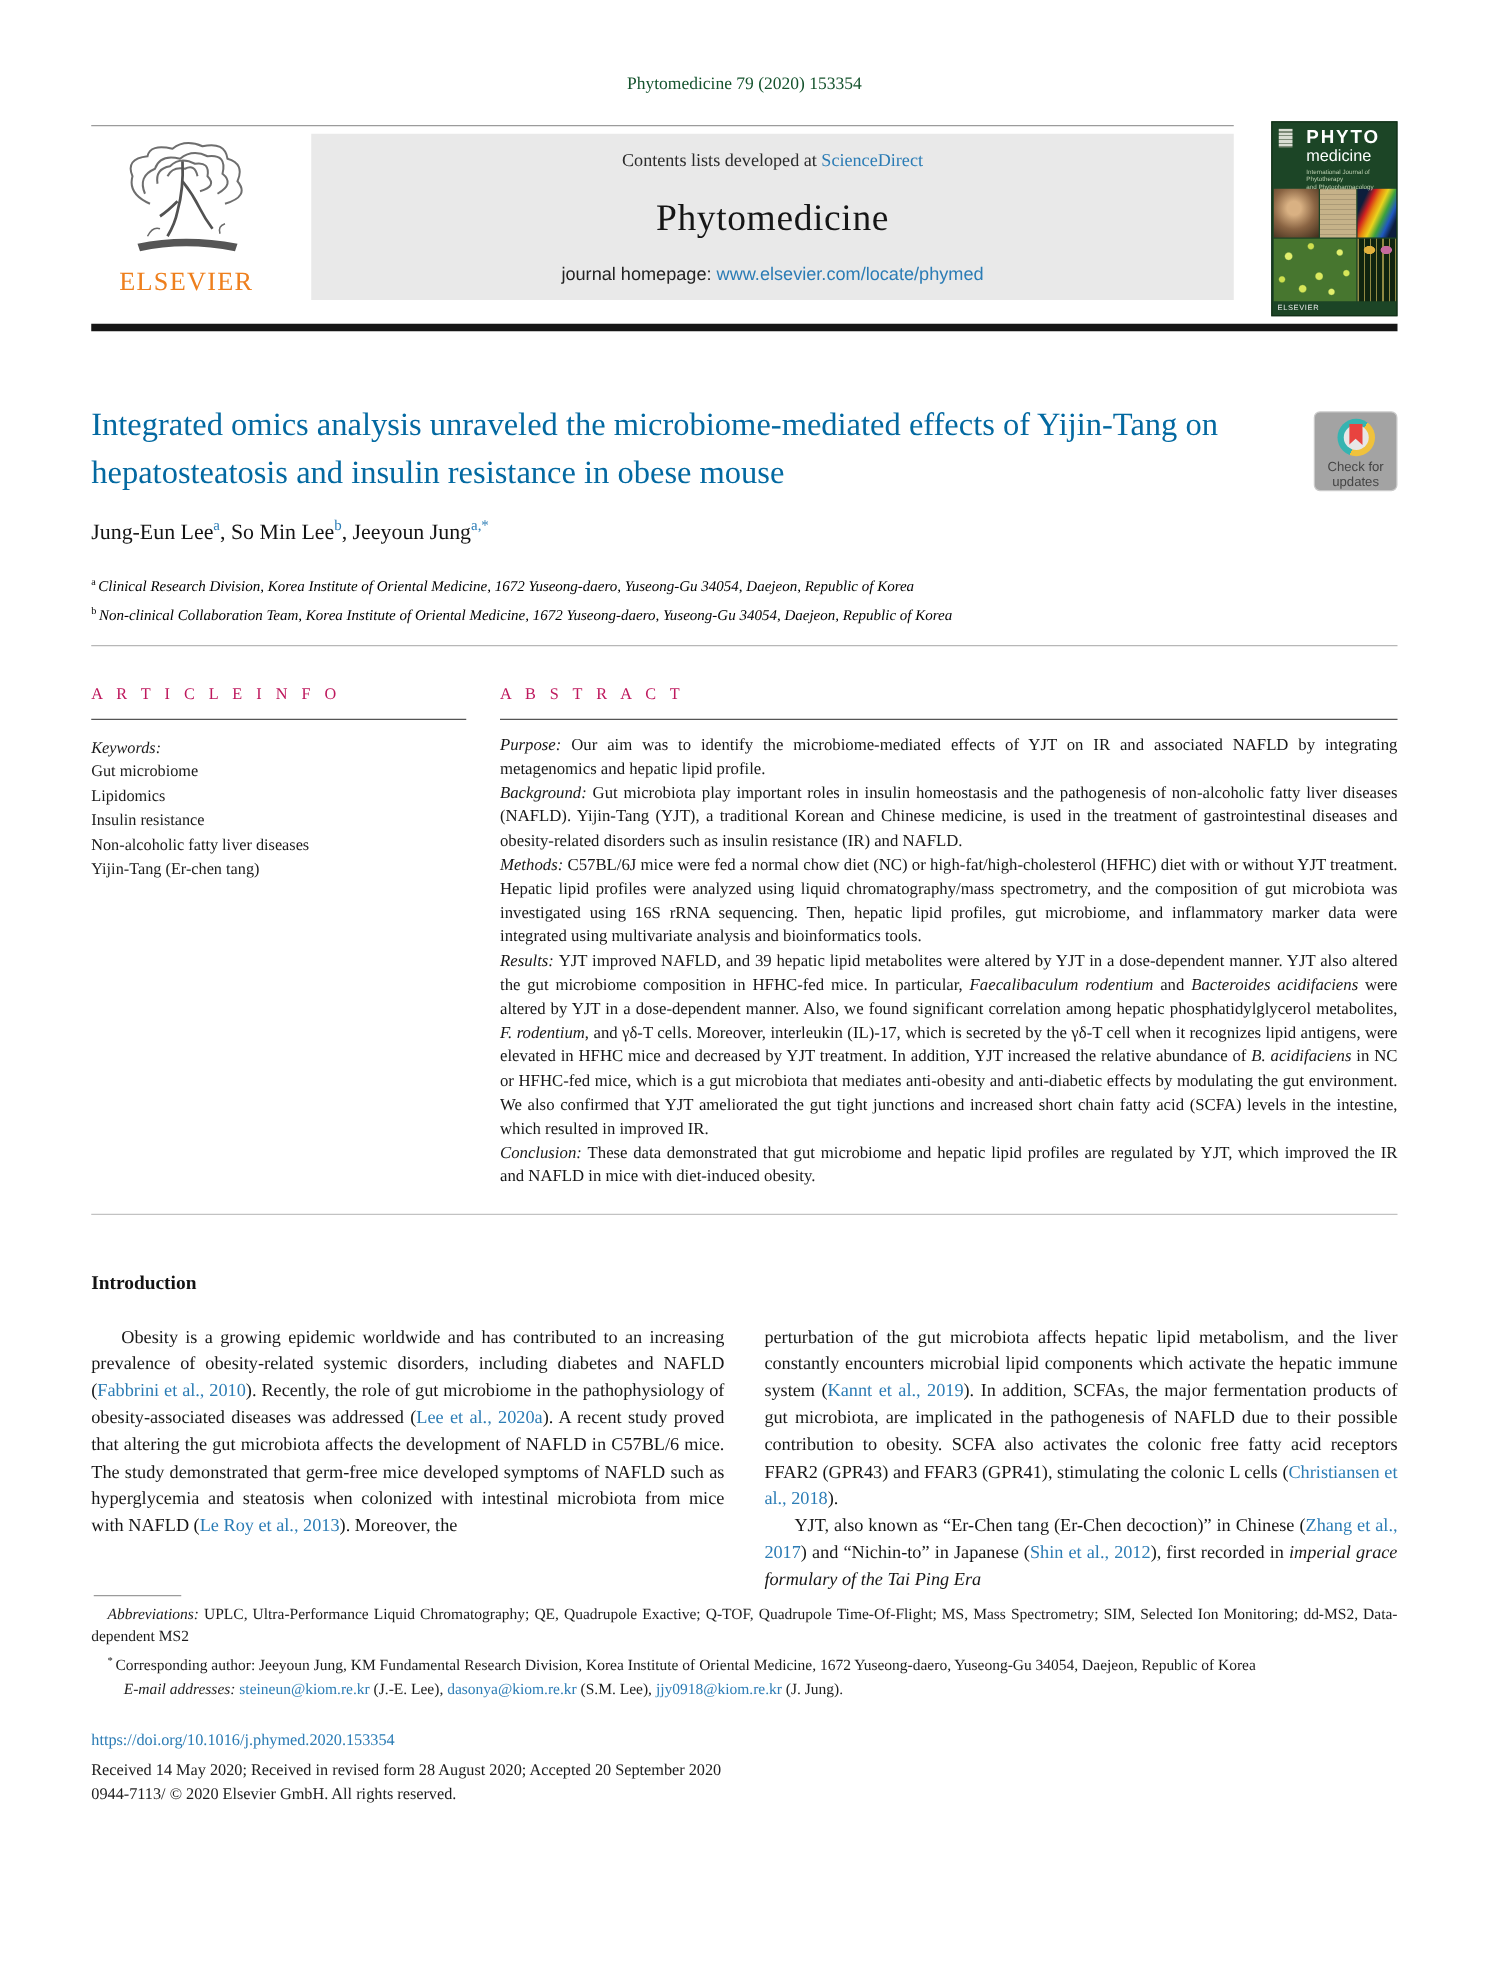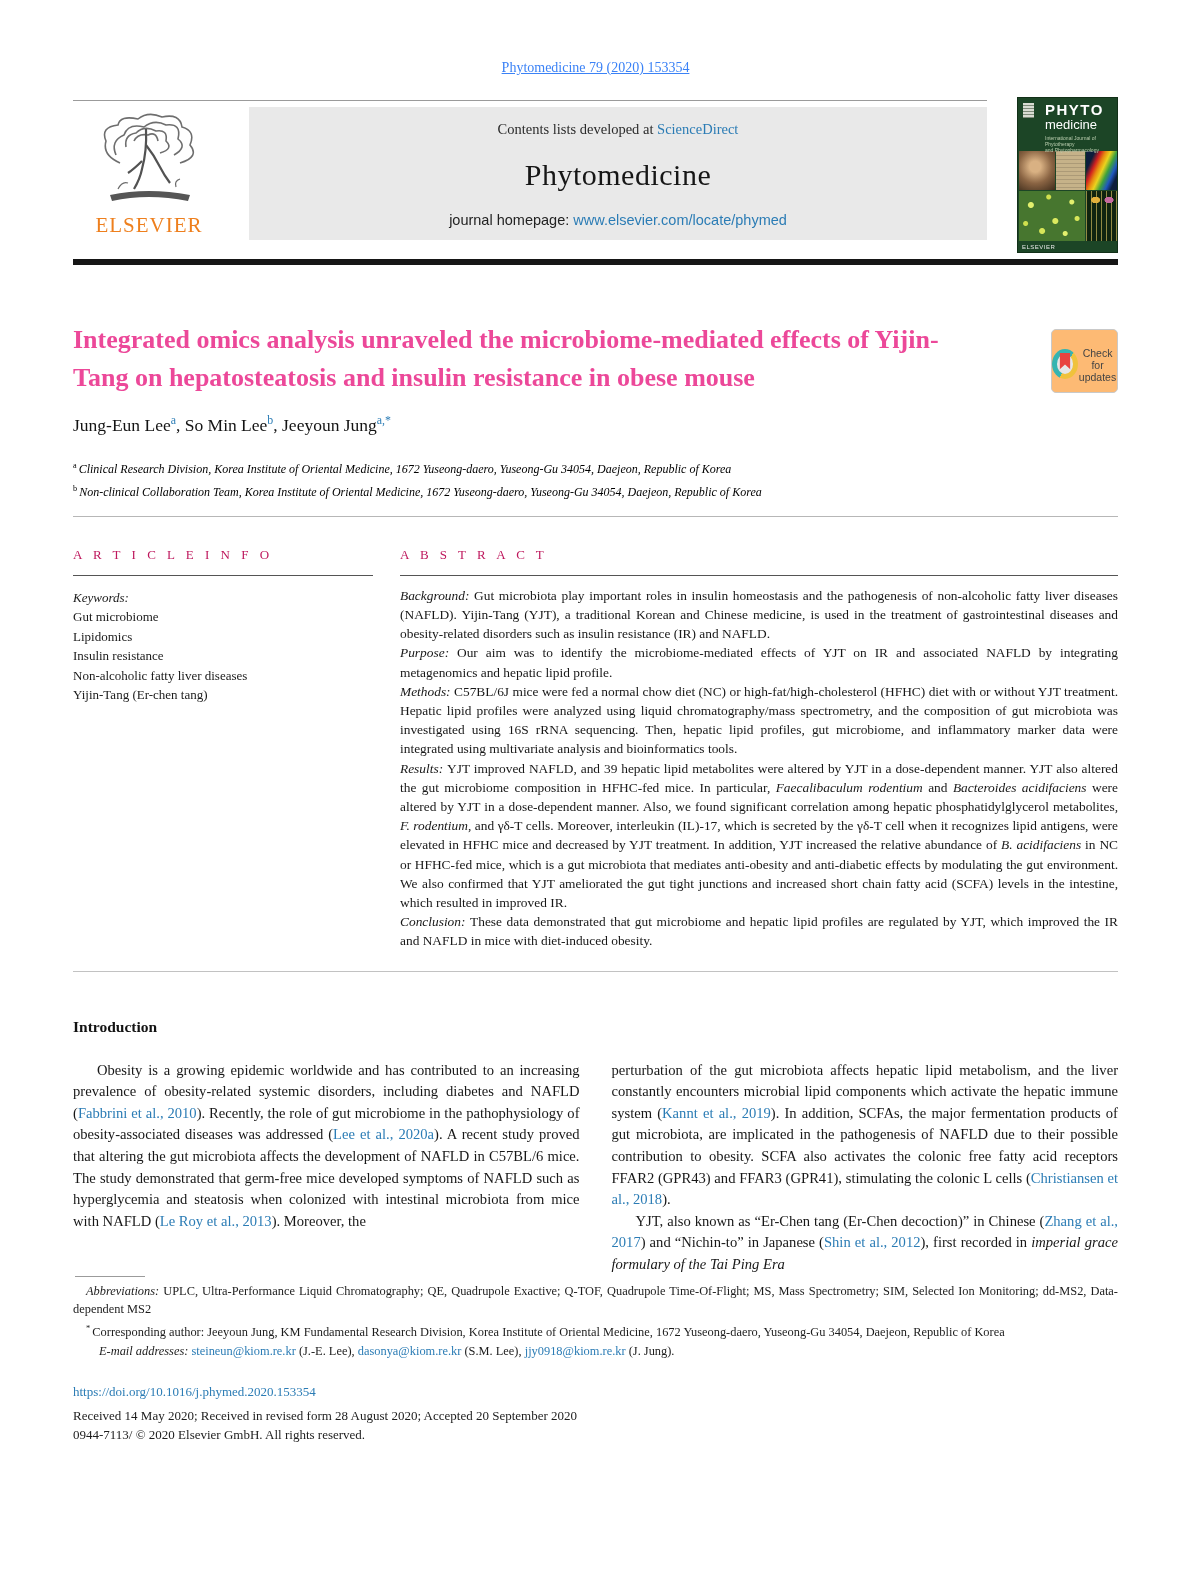--- a/index.html
+++ b/index.html
@@ -5,21 +5,21 @@
   * { margin:0; padding:0; box-sizing:border-box; }
   html,body { background:#ffffff; }
   body {
     width:1191px; min-height:1588px; margin:0 auto; position:relative;
     font-family:"Liberation Serif", serif; color:#1a1a1a;
     -webkit-font-smoothing:antialiased;
   }
   .page { padding:60px 73px 40px 73px; }
 
   
-  .citation { text-align:center; font-size:14px; color:#3b82f6;text-decoration:underline; }
+  .citation { text-align:center; font-size:14px; color:#14532d; }
 
   
   .header-row { display:flex; margin-top:24px; align-items:flex-start; }
   .header-left { flex:1; display:flex; border-top:1px solid #9b9b9b; padding-top:6px; }
   .elsevier-block { width:152px; display:flex; flex-direction:column; align-items:center; padding-top:4px; }
   .tree-svg { width:118px; height:100px; display:block; }
   .elsevier-word { font-size:21px; color:#ee7f1d; letter-spacing:1px; margin-top:2px; font-family:"Liberation Serif", serif; }
   .gray-band { flex:1; background:#e9e9e9; margin-left:24px; height:133px;
     display:flex; flex-direction:column; align-items:center; justify-content:space-between;
     padding:14px 10px 12px 10px; }
@@ -58,23 +58,23 @@
     background-image:radial-gradient(ellipse 7px 5px at 30% 18%, #e2b13c 60%, transparent 70%),
       radial-gradient(ellipse 7px 5px at 72% 18%, #c66a9e 60%, transparent 70%),
       repeating-linear-gradient(90deg, rgba(250,220,110,.55) 0 1px, transparent 1px 5px); }
   .cover-bot { height:11px; display:flex; align-items:center; padding-left:4px; }
   .cover-bot-text { color:#e8e8e8; font-family:"Liberation Sans", sans-serif; font-size:6px; letter-spacing:.5px; }
 
   .black-bar { height:6px; background:#161616; margin-top:6px; }
 
   
   .title-row { display:flex; margin-top:56px; }
-  h1.article-title { font-size:26px; font-weight:bold; line-height:38px; color:#ec4899; width:905px; }
-  .badge { margin-left:auto; margin-top:8px; width:67px; height:64px; background:#fdba74;
-    border:1px solid #c9c9c9; border-radius:5px; display:flex; align-items:center;
+  h1.article-title { font-size:26px; font-weight:normal; line-height:38px; color:#0369a1; width:905px; }
+  .badge { margin-left:auto; margin-top:8px; width:67px; height:64px; background:#a3a3a3;
+    border:1px solid #c9c9c9; border-radius:5px; display:flex; flex-direction:column; align-items:center;
     padding-top:5px; cursor:pointer; }
   .badge-icon { width:30px; height:30px; border-radius:50%;
     background:conic-gradient(from 200deg, #35b4b1 0 55%, #f0c23c 55% 100%); position:relative; }
   .badge-icon::after { content:''; position:absolute; inset:5px; background:#e7e7e7; border-radius:50%; }
   .badge-ribbon { position:absolute; left:50%; top:4px; transform:translateX(-50%); width:11px; height:17px;
     background:#e8433f; clip-path:polygon(0 0,100% 0,100% 100%,50% 70%,0 100%); z-index:2; }
   .badge-text { font-family:"Liberation Sans", sans-serif; font-size:10.5px; line-height:12px;
     color:#444; text-align:center; margin-top:3px; }
 
   .authors { margin-top:16px; font-size:17.5px; color:#141414; }
@@ -207,22 +207,22 @@
         <div>Lipidomics</div>
         <div>Insulin resistance</div>
         <div>Non-alcoholic fatty liver diseases</div>
         <div>Yijin-Tang (Er-chen tang)</div>
       </div>
     </div>
     <div class="abs-col">
       <div class="sec-head">A B S T R A C T</div>
       <hr class="head-rule">
       <div class="abs-text">
+        <p><span class="it">Purpose: </span><span>Our aim was to identify the microbiome-mediated effects of YJT on IR and associated NAFLD by integrating metagenomics and hepatic lipid profile.</span></p>
         <p><span class="it">Background: </span><span>Gut microbiota play important roles in insulin homeostasis and the pathogenesis of non-alcoholic fatty liver diseases (NAFLD). Yijin-Tang (YJT), a traditional Korean and Chinese medicine, is used in the treatment of gastrointestinal diseases and obesity-related disorders such as insulin resistance (IR) and NAFLD.</span></p>
-        <p><span class="it">Purpose: </span><span>Our aim was to identify the microbiome-mediated effects of YJT on IR and associated NAFLD by integrating metagenomics and hepatic lipid profile.</span></p>
         <p><span class="it">Methods: </span><span>C57BL/6J mice were fed a normal chow diet (NC) or high-fat/high-cholesterol (HFHC) diet with or without YJT treatment. Hepatic lipid profiles were analyzed using liquid chromatography/mass spectrometry, and the composition of gut microbiota was investigated using 16S rRNA sequencing. Then, hepatic lipid profiles, gut microbiome, and inflammatory marker data were integrated using multivariate analysis and bioinformatics tools.</span></p>
         <p><span class="it">Results: </span><span>YJT improved NAFLD, and 39 hepatic lipid metabolites were altered by YJT in a dose-dependent manner. YJT also altered the gut microbiome composition in HFHC-fed mice. In particular, </span><span class="it">Faecalibaculum rodentium</span><span> and </span><span class="it">Bacteroides acidifaciens</span><span> were altered by YJT in a dose-dependent manner. Also, we found significant correlation among hepatic phosphatidylglycerol metabolites, </span><span class="it">F. rodentium</span><span>, and γδ-T cells. Moreover, interleukin (IL)-17, which is secreted by the γδ-T cell when it recognizes lipid antigens, were elevated in HFHC mice and decreased by YJT treatment. In addition, YJT increased the relative abundance of </span><span class="it">B. acidifaciens</span><span> in NC or HFHC-fed mice, which is a gut microbiota that mediates anti-obesity and anti-diabetic effects by modulating the gut environment. We also confirmed that YJT ameliorated the gut tight junctions and increased short chain fatty acid (SCFA) levels in the intestine, which resulted in improved IR.</span></p>
         <p><span class="it">Conclusion: </span><span>These data demonstrated that gut microbiome and hepatic lipid profiles are regulated by YJT, which improved the IR and NAFLD in mice with diet-induced obesity.</span></p>
       </div>
     </div>
   </div>
 
   <hr class="rule-mid">
 
   <div class="intro-head">Introduction</div>

